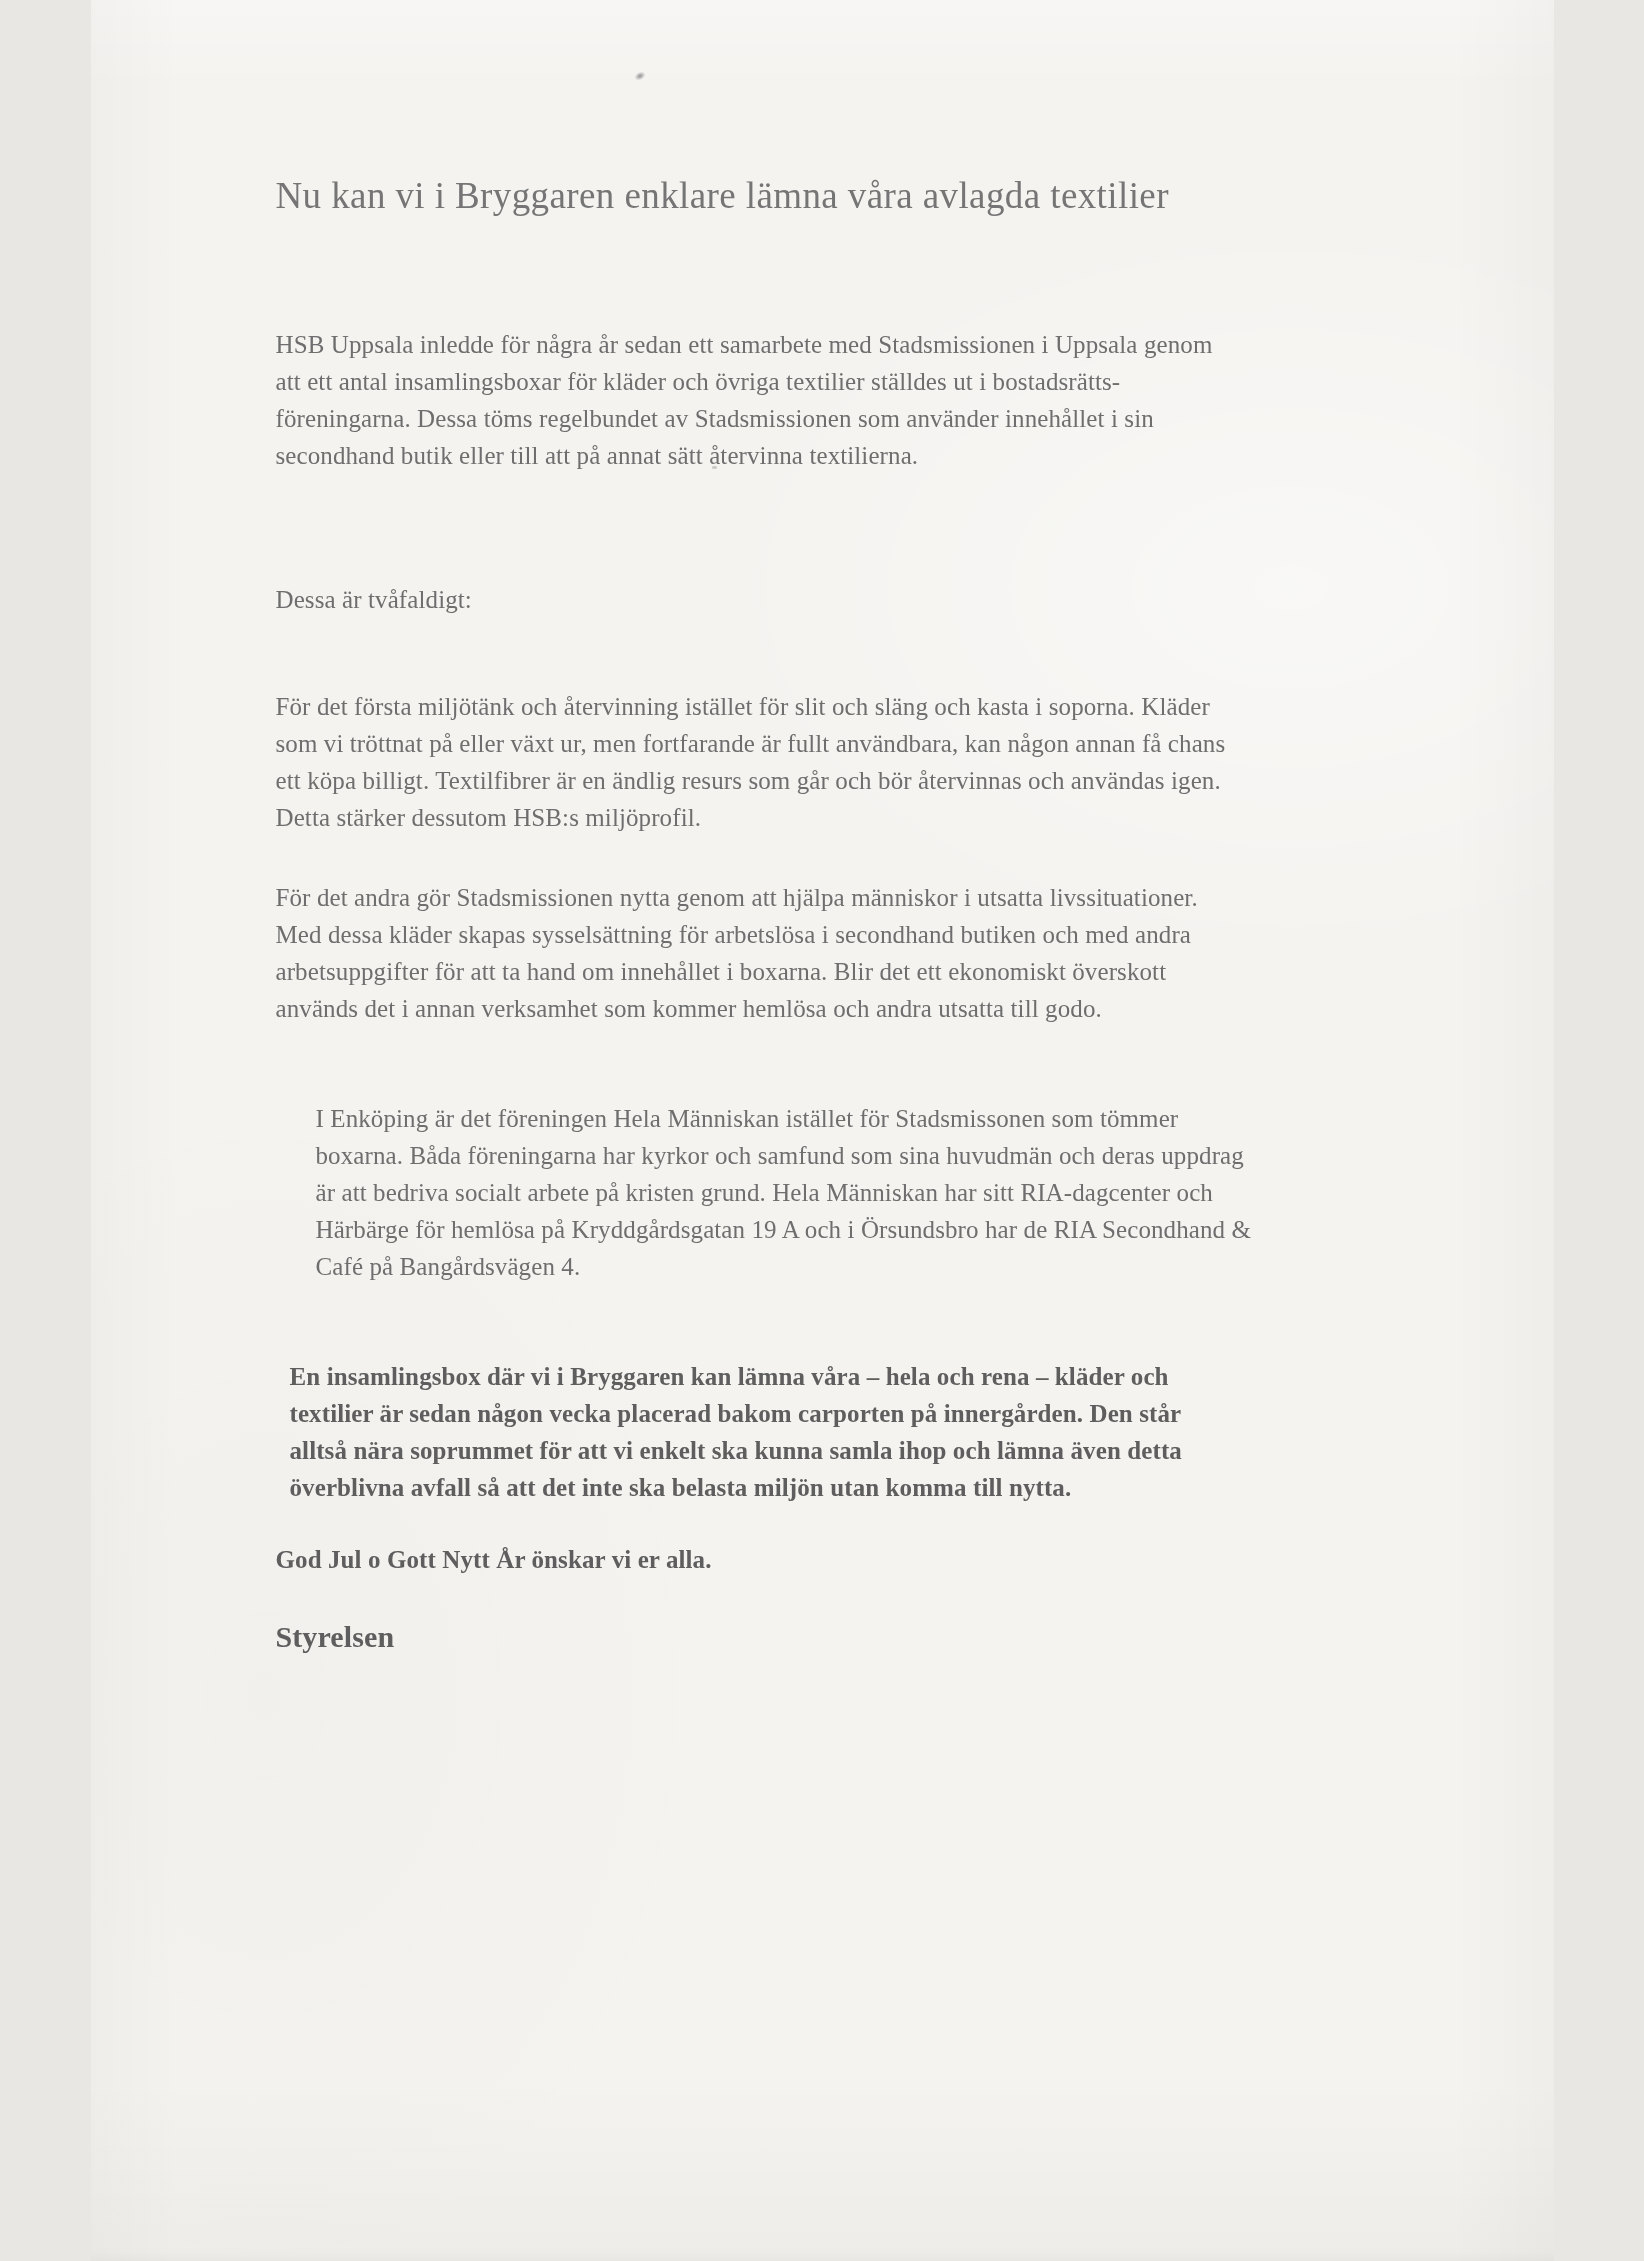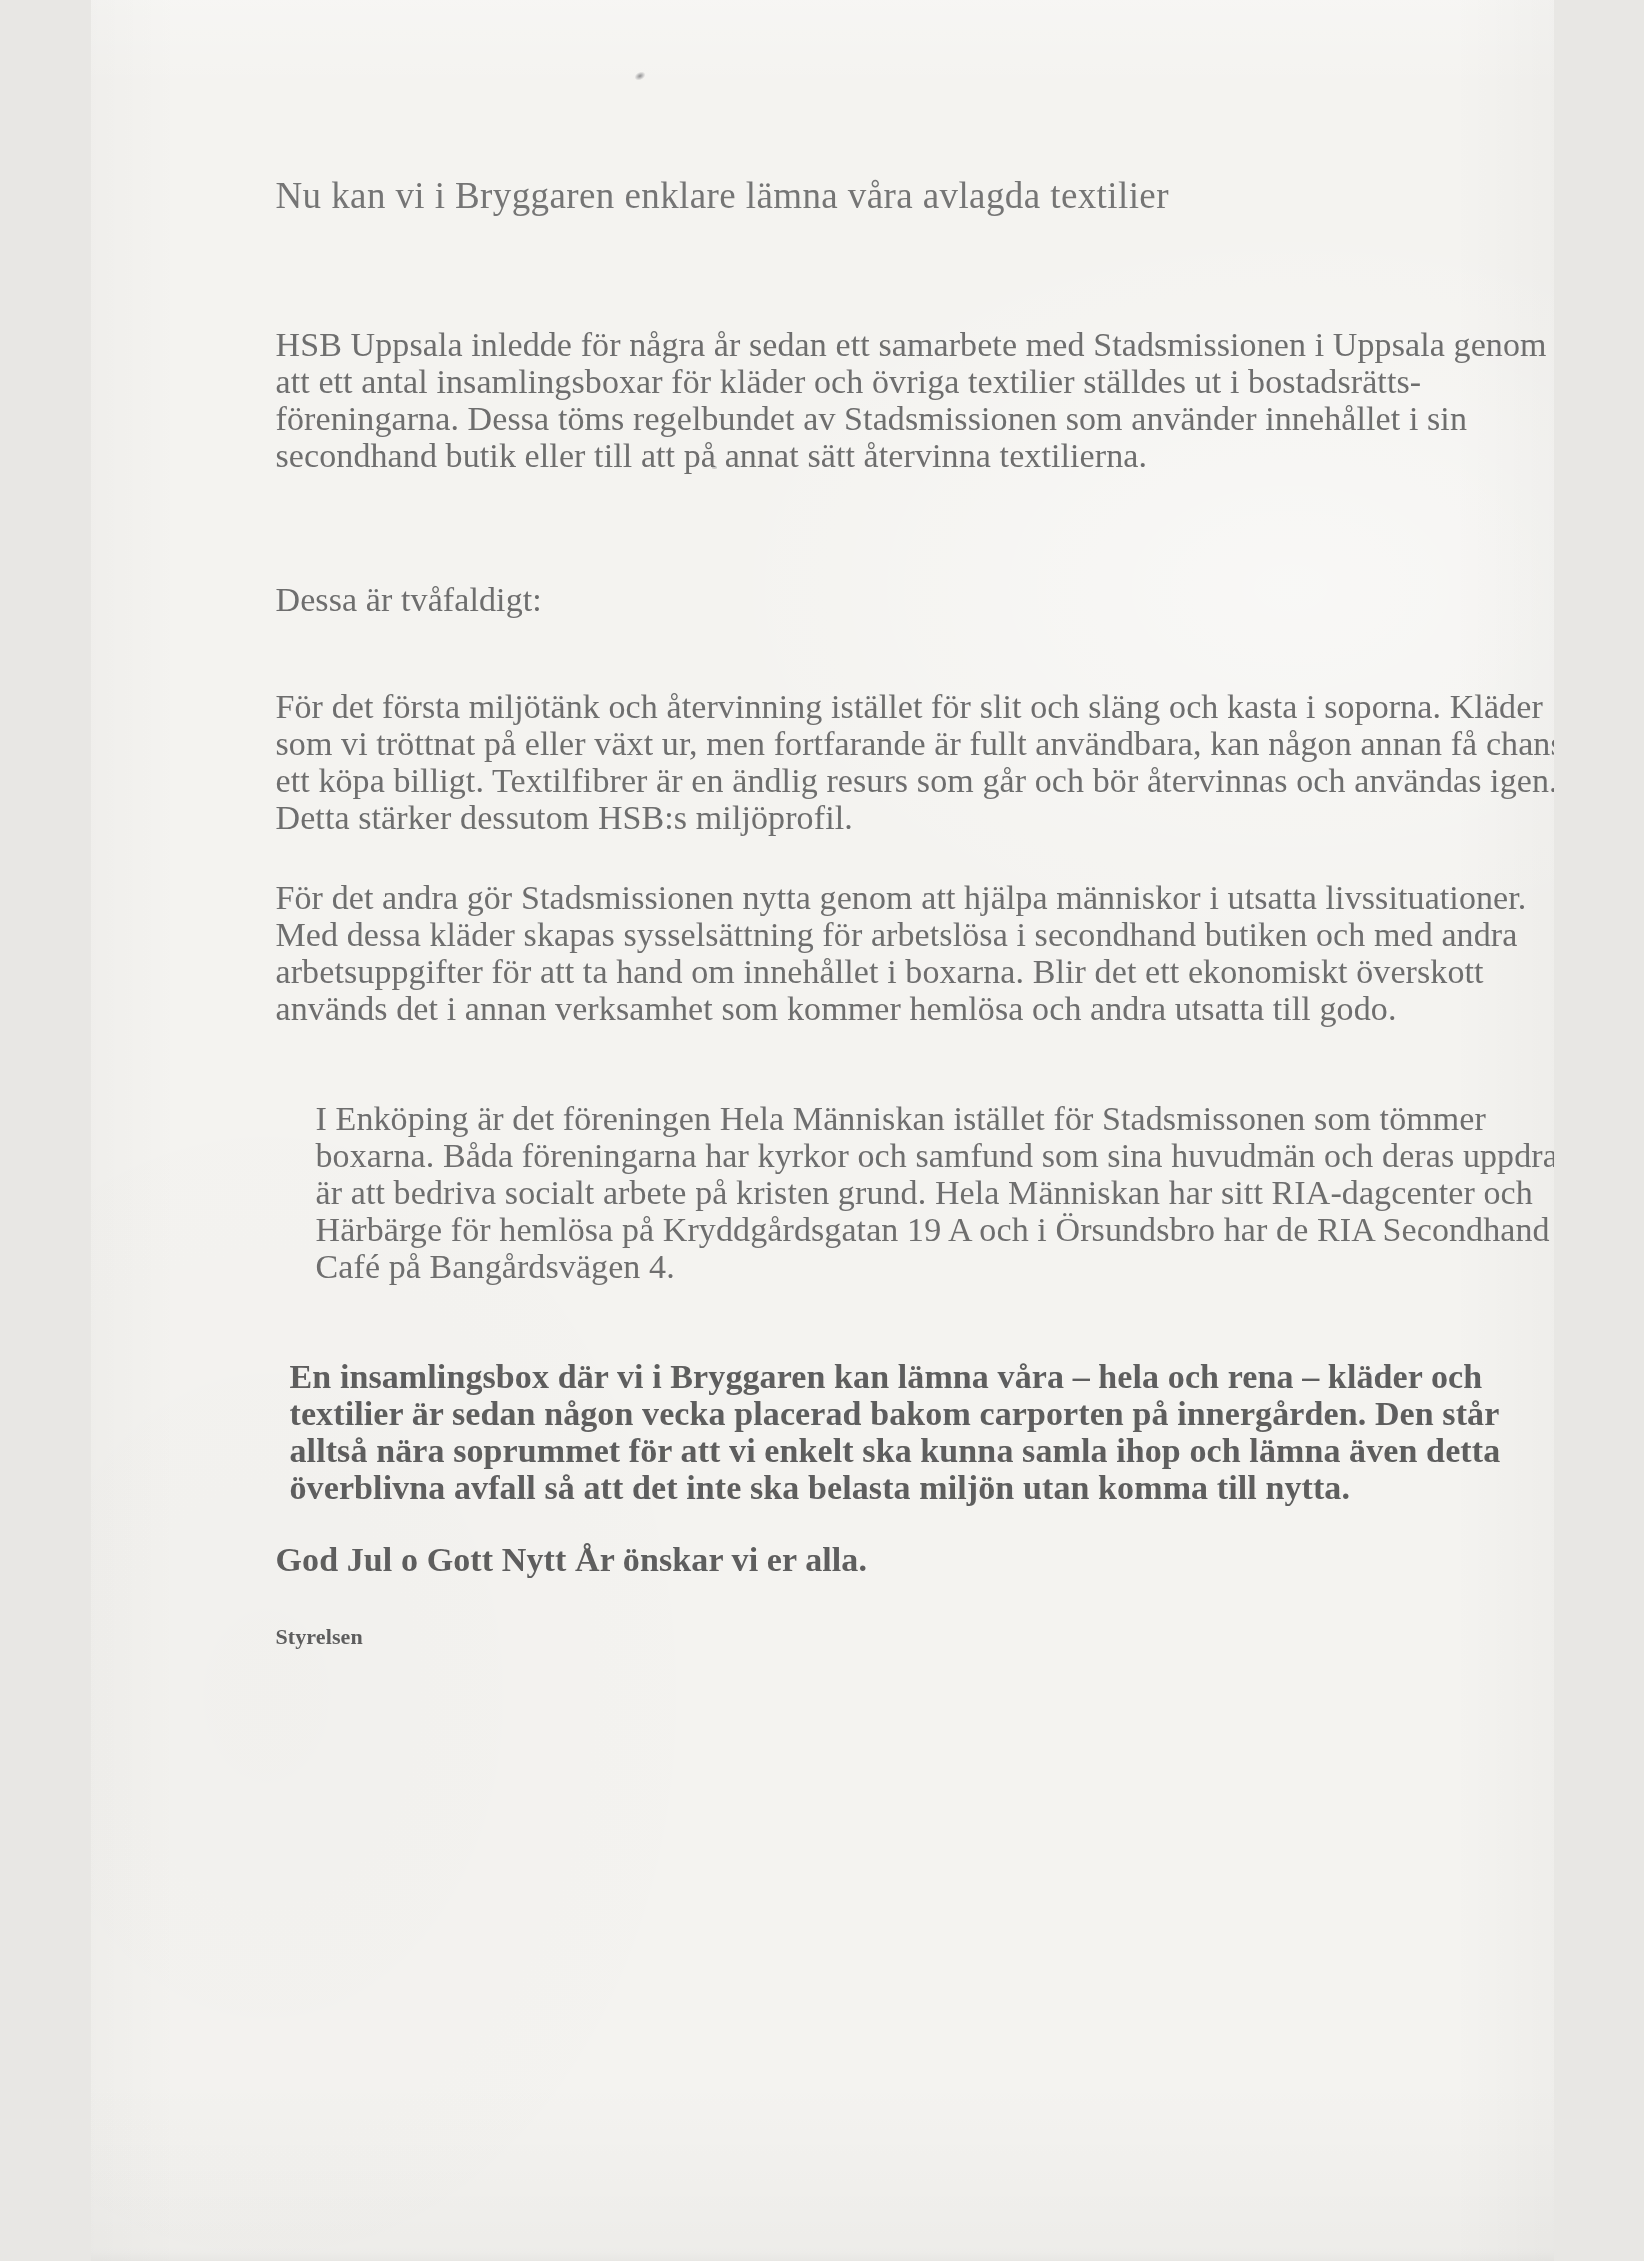--- a/index.html
+++ b/index.html
@@ -20,37 +20,37 @@
       linear-gradient(180deg, rgba(255,255,255,0.25) 0%, rgba(255,255,255,0) 4%, rgba(0,0,0,0) 92%, rgba(0,0,0,0.028) 99.6%, rgba(0,0,0,0.05) 100%),
       radial-gradient(ellipse 903px 580px at 82% 26%, rgba(255,255,255,0.40), rgba(255,255,255,0) 65%),
       radial-gradient(ellipse 709px 967px at 12% 75%, rgba(0,0,0,0.012), rgba(0,0,0,0) 70%);
     font-family: "Liberation Serif", "DejaVu Serif", serif;
     color: #6e6e6e;
   }
   .tblock {
     position: absolute;
     left: 185px;
     white-space: pre;
-    font-size: 34px;
+    font-size: 25px;
     line-height: 37px;
     letter-spacing: 0.1px;
     color: #6e6e6e;
   }
   .title {
     font-size: 37px;
     line-height: 45px;
     color: #757575;
     letter-spacing: 0.4px;
   }
   .bold {
     font-weight: bold;
     color: #5e5e5e;
   }
   .signature {
-    font-size: 22px;
+    font-size: 30px;
     line-height: 40px;
   }
   .smudge {
     position: absolute;
     left: 542px;
     top: 71px;
     width: 14px;
     height: 13px;
     background: radial-gradient(ellipse 5.8px 3.9px at 55% 40%, rgba(110,110,112,0.75), rgba(130,130,134,0.35) 60%, rgba(140,140,144,0) 100%);
     border-radius: 60% 40% 55% 45%;

